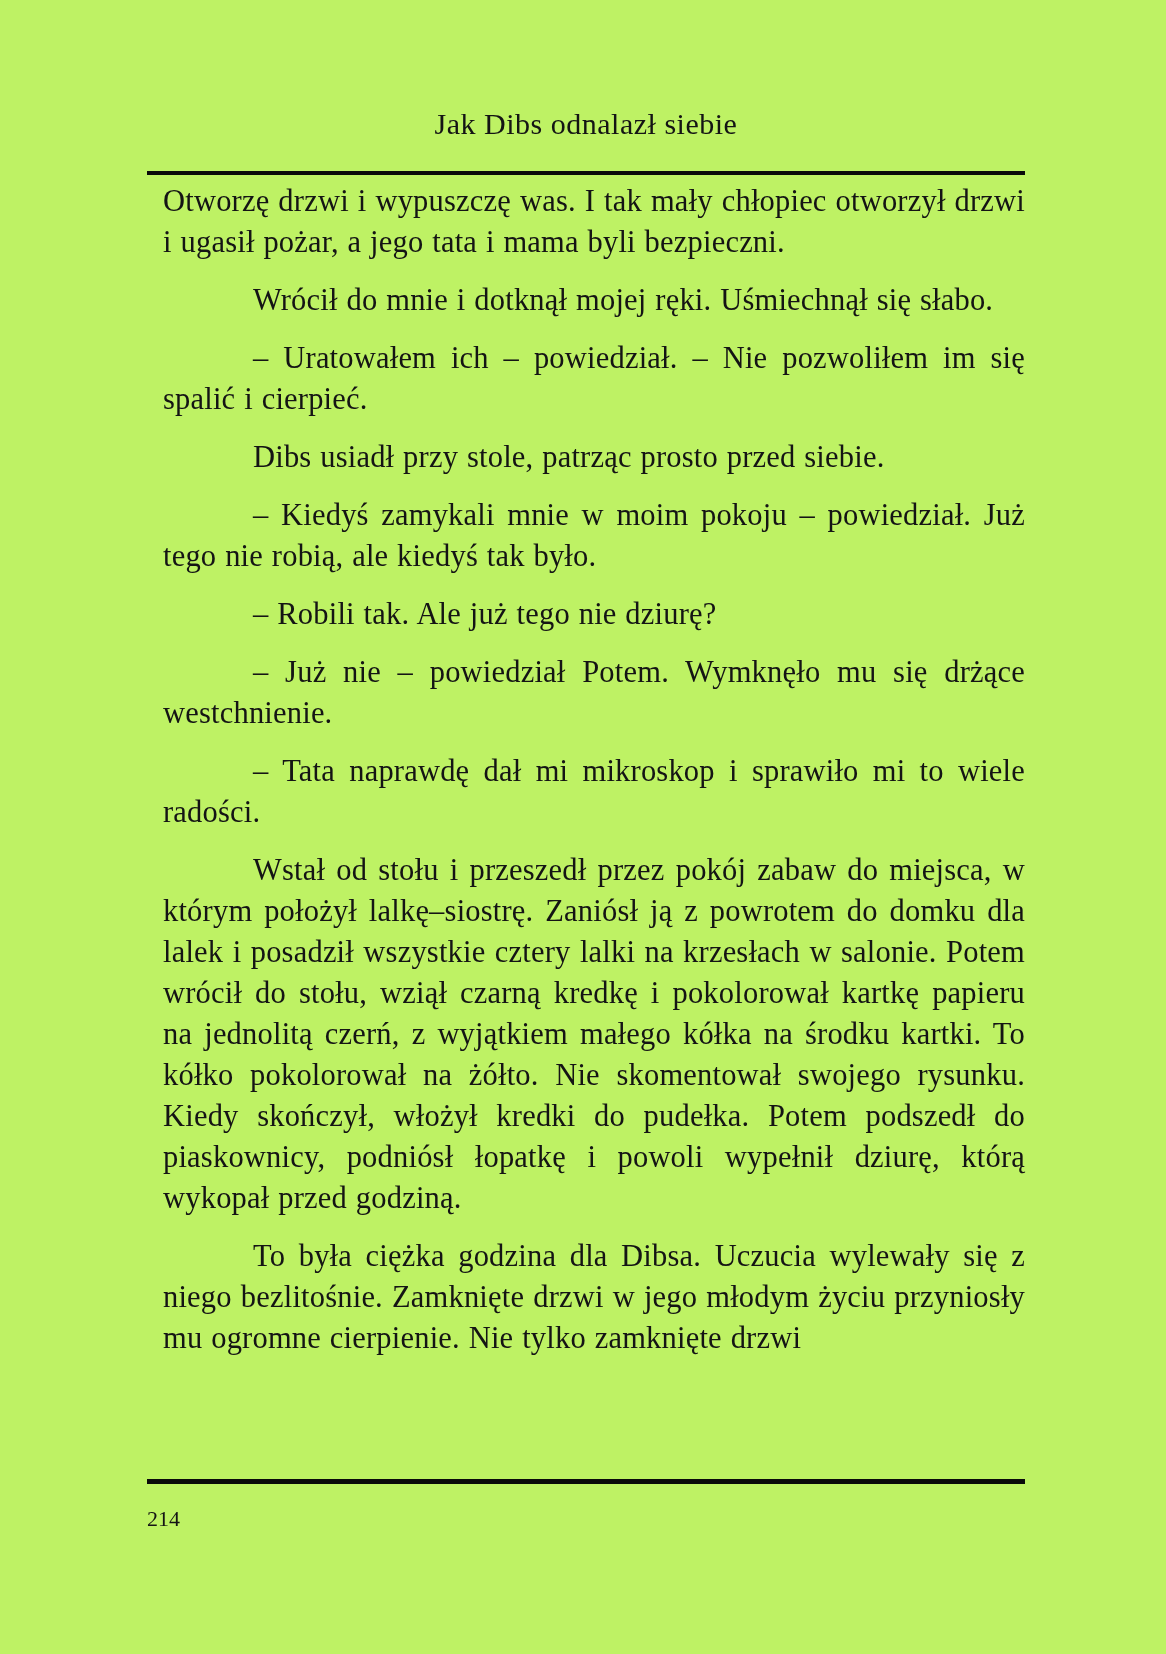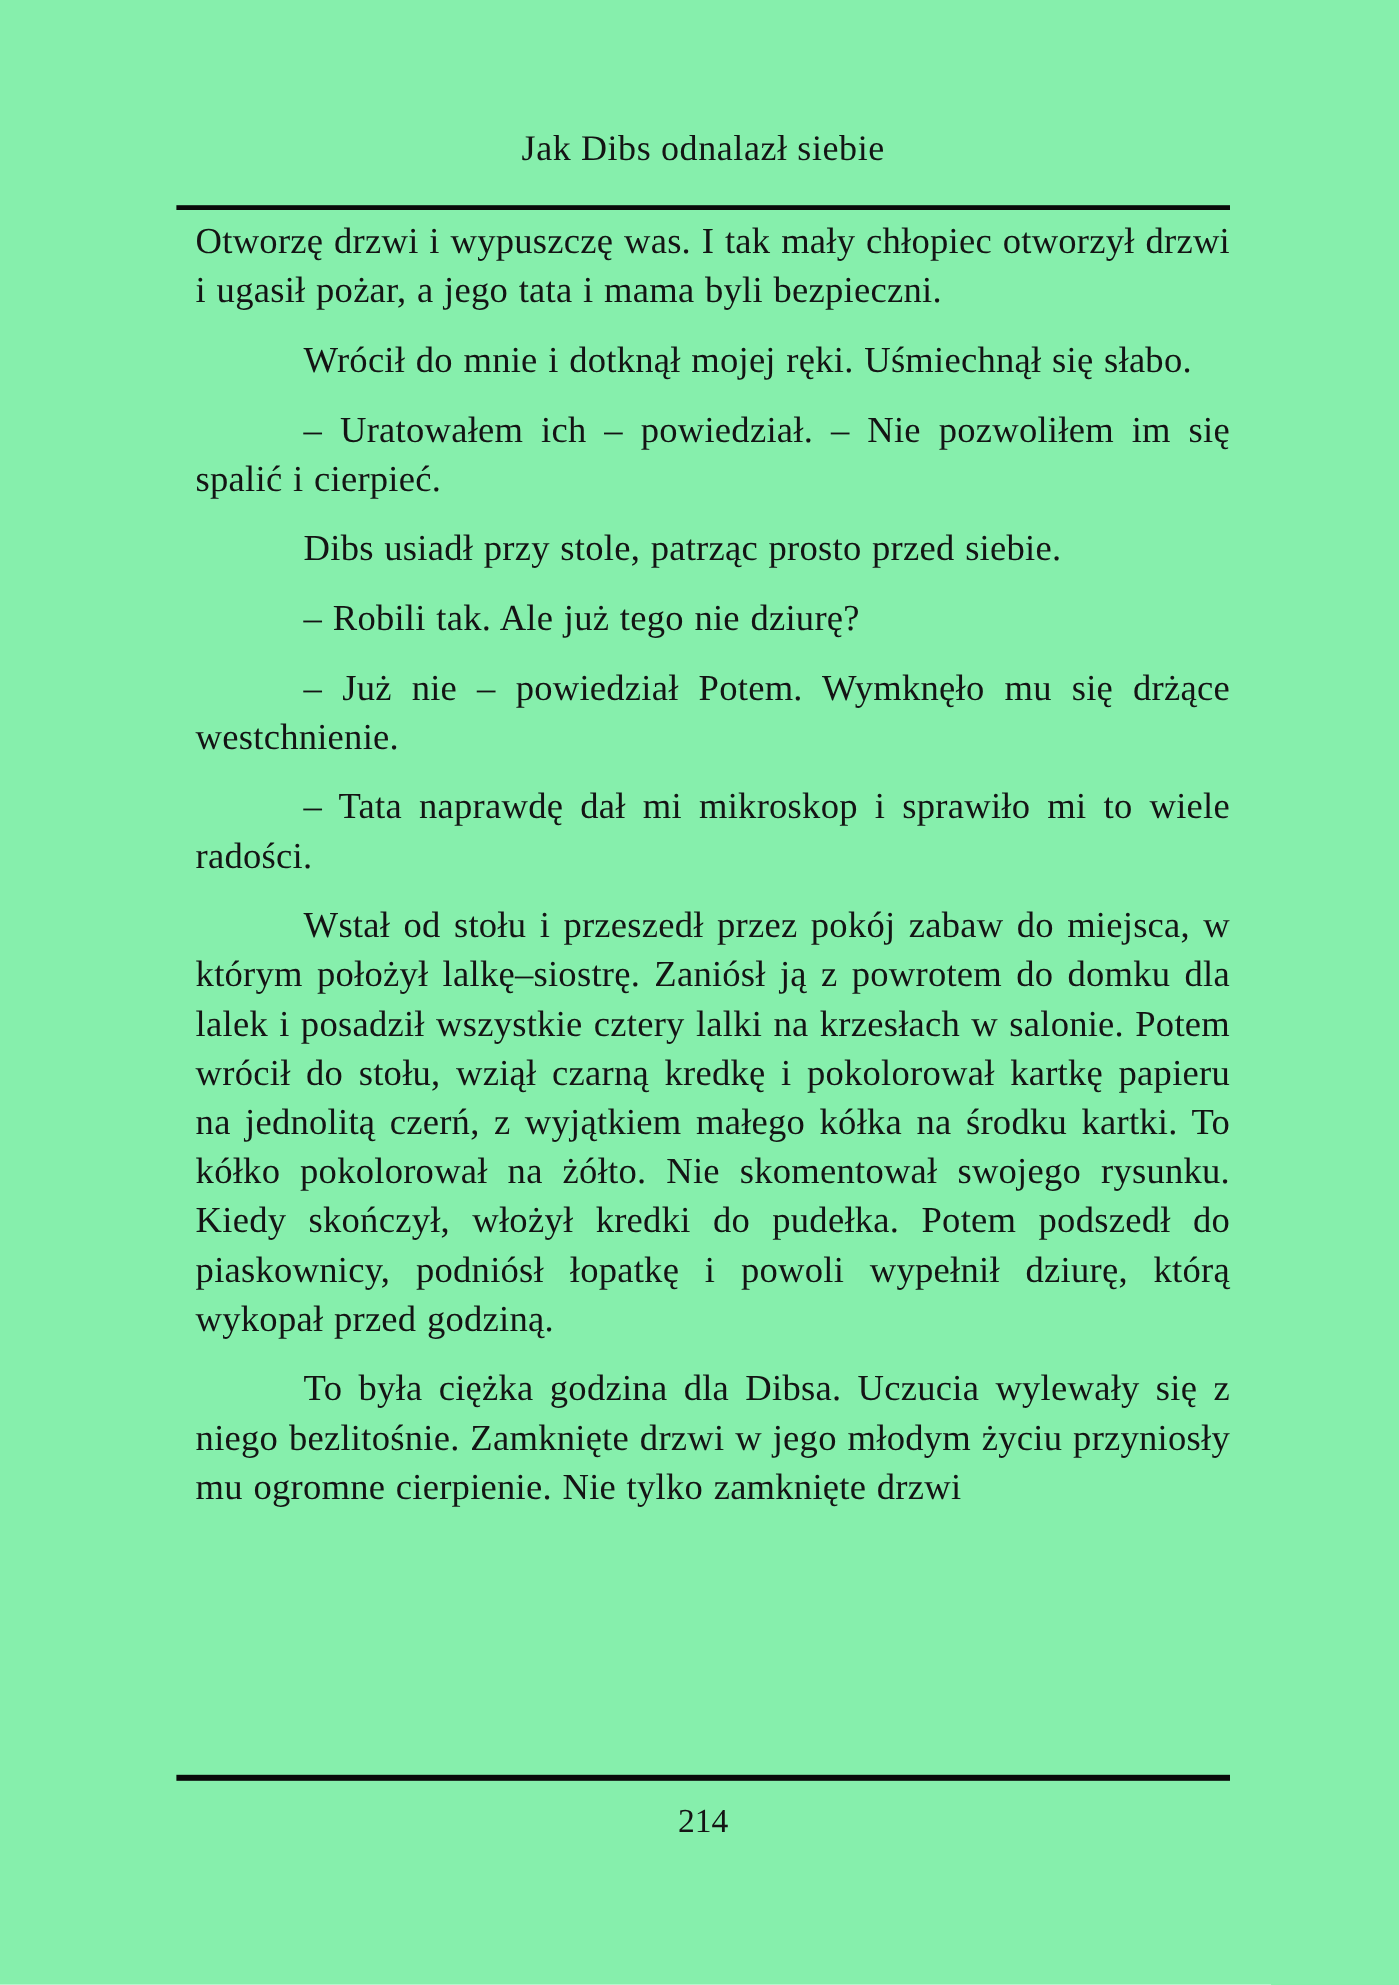--- a/index.html
+++ b/index.html
@@ -4,21 +4,21 @@
 <style>
   html, body {
     margin: 0;
     padding: 0;
     background: #ffffff;
   }
   .page {
     position: relative;
     width: 1166px;
     height: 1654px;
-    background: #86efac;
+    background: #bef264;
     color: #141414;
     font-family: "Liberation Serif", "DejaVu Serif", serif;
     overflow: hidden;
   }
   .running-header {
     position: absolute;
     top: 106px;
     left: 147px;
     width: 878px;
     text-align: center;
@@ -52,40 +52,41 @@
     padding: 0;
   }
   .body-text p.indent {
     text-indent: 90px;
   }
   .page-number {
     position: absolute;
     top: 1501px;
     left: 147px;
     width: 878px;
-    text-align: center;
-    font-size: 28px;
+    text-align: left;
+    font-size: 22px;
     line-height: 36px;
     color: #141414;
   }
 </style>
 </head>
 <body>
 
 <div class="page">
 
   <div class="running-header">Jak Dibs odnalazł siebie</div>
 
   <div class="rule rule-top"></div>
 
   <div class="body-text">
       <p class="no-indent">Otworzę drzwi i wypuszczę was. I tak mały chłopiec otworzył drzwi i ugasił pożar, a jego tata i mama byli bezpieczni.</p>
       <p class="indent">Wrócił do mnie i dotknął mojej ręki. Uśmiechnął się słabo.</p>
       <p class="indent">– Uratowałem ich – powiedział. – Nie pozwoliłem im się spalić i cierpieć.</p>
       <p class="indent">Dibs usiadł przy stole, patrząc prosto przed siebie.</p>
+      <p class="indent">– Kiedyś zamykali mnie w moim pokoju – powiedział. Już tego nie robią, ale kiedyś tak było.</p>
       <p class="indent">– Robili tak. Ale już tego nie dziurę?</p>
       <p class="indent">– Już nie – powiedział Potem. Wymknęło mu się drżące westchnienie.</p>
       <p class="indent">– Tata naprawdę dał mi mikroskop i sprawiło mi to wiele radości.</p>
       <p class="indent">Wstał od stołu i przeszedł przez pokój zabaw do miejsca, w którym położył lalkę–siostrę. Zaniósł ją z powrotem do domku dla lalek i posadził wszystkie cztery lalki na krzesłach w salonie. Potem wrócił do stołu, wziął czarną kredkę i pokolorował kartkę papieru na jednolitą czerń, z wyjątkiem małego kółka na środku kartki. To kółko pokolorował na żółto. Nie skomentował swojego rysunku. Kiedy skończył, włożył kredki do pudełka. Potem podszedł do piaskownicy, podniósł łopatkę i powoli wypełnił dziurę, którą wykopał przed godziną.</p>
       <p class="indent">To była ciężka godzina dla Dibsa. Uczucia wylewały się z niego bezlitośnie. Zamknięte drzwi w jego młodym życiu przyniosły mu ogromne cierpienie. Nie tylko zamknięte drzwi</p>
     </div>
 
   <div class="rule rule-bottom"></div>
 
   <div class="page-number">214</div>

